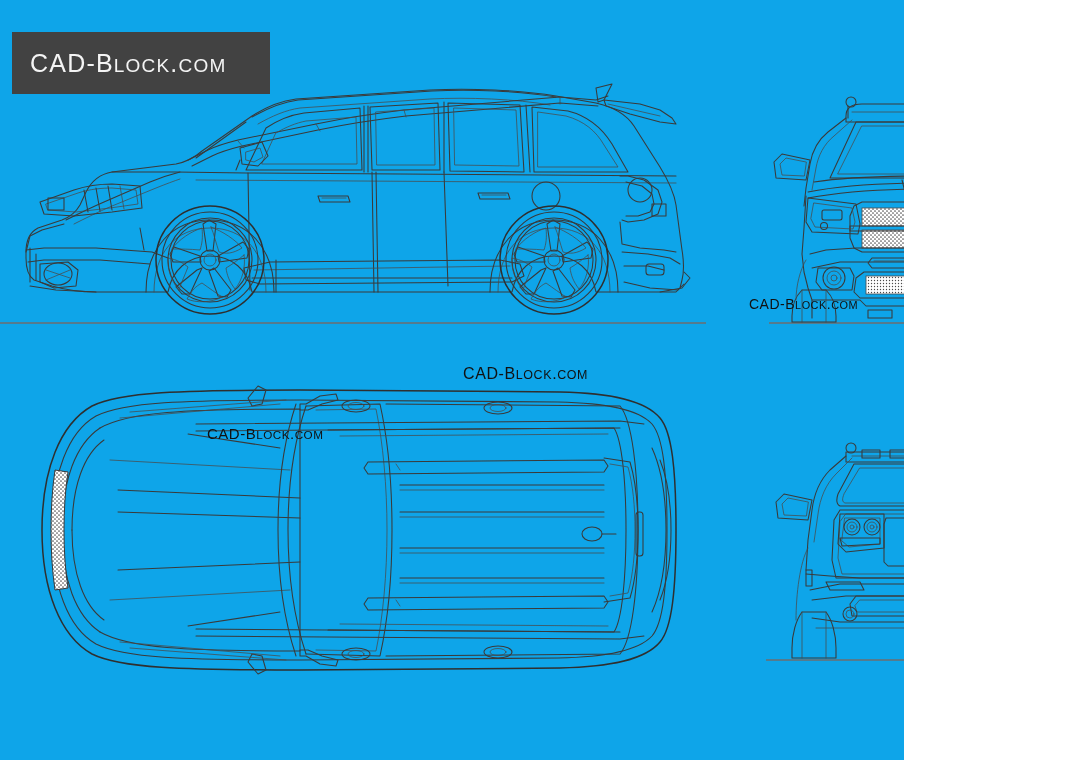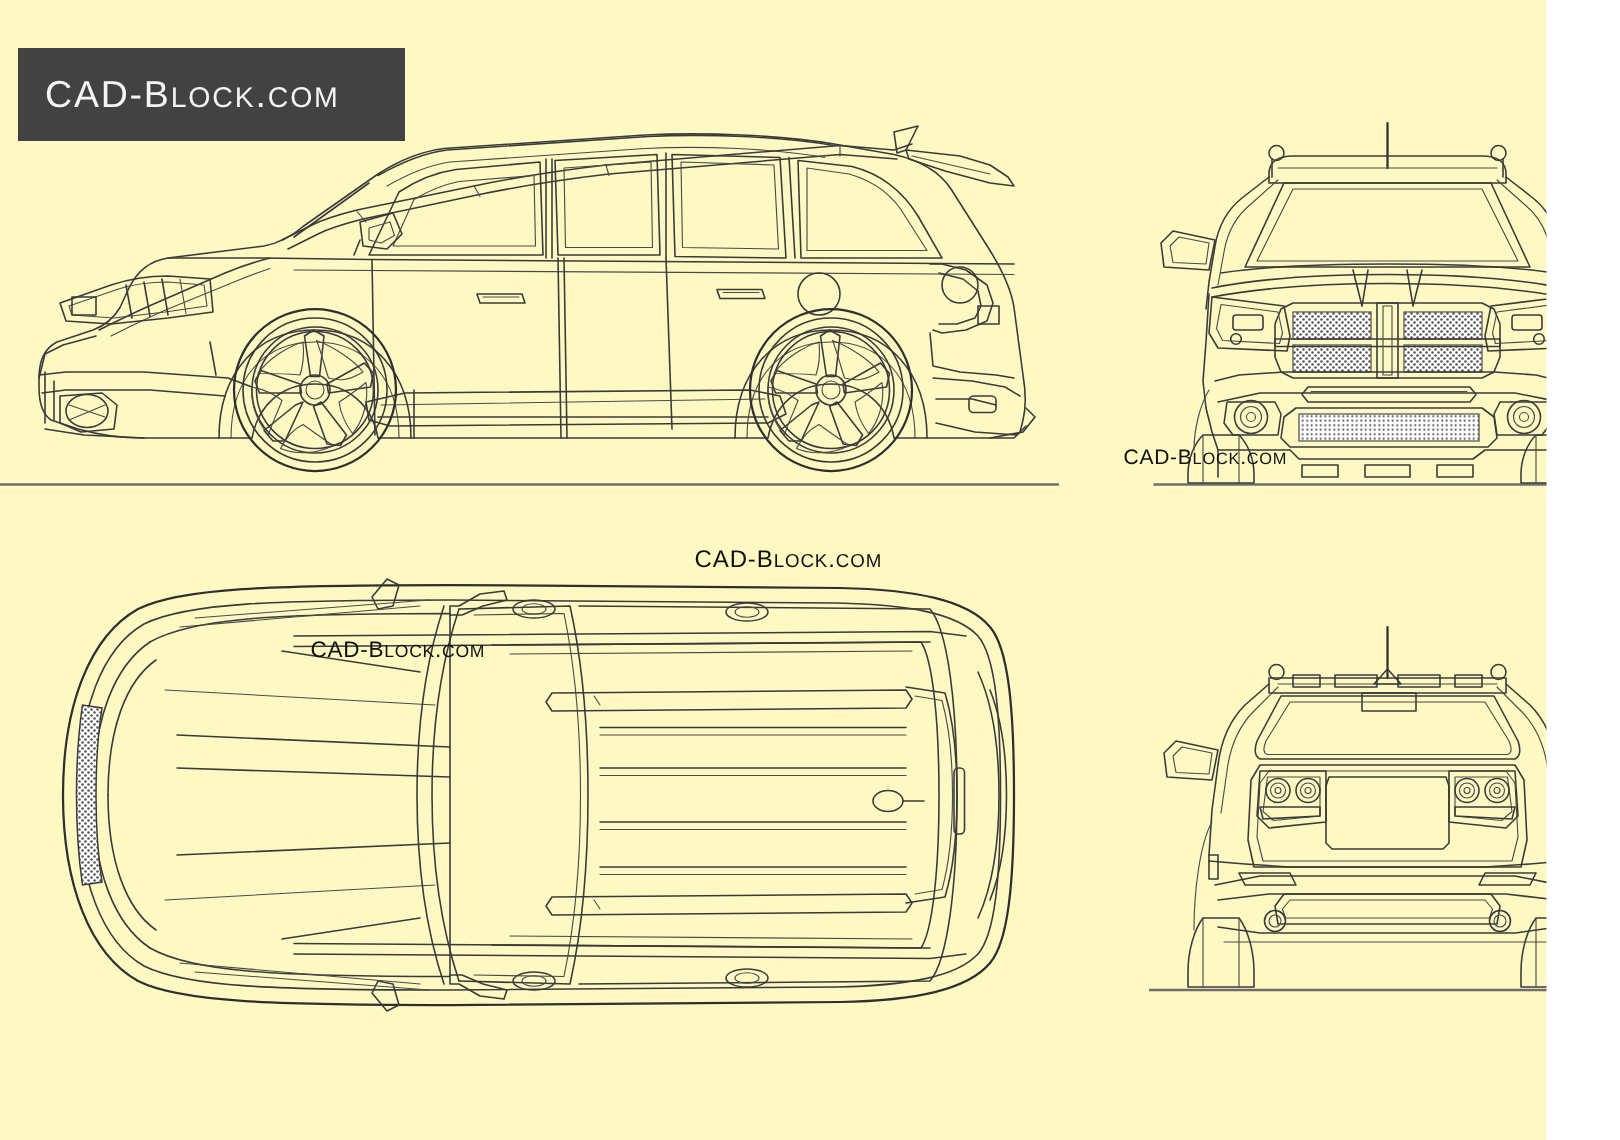--- a/index.html
+++ b/index.html
@@ -2,23 +2,23 @@
 <html><head>
 <meta charset="utf-8">
 <style>
   html, body {
     margin: 0;
     padding: 0;
     background: #ffffff;
   }
   #page {
     position: relative;
-    width: 1031px;
+    width: 904px;
     height: 760px;
-    background: #fef9c3;
+    background: #0ea5e9;
     overflow: hidden;
     font-family: "Liberation Sans", sans-serif;
   }
   #drawing {
     position: absolute;
     left: 0;
     top: 0;
     width: 1080px;
     height: 760px;
   }

